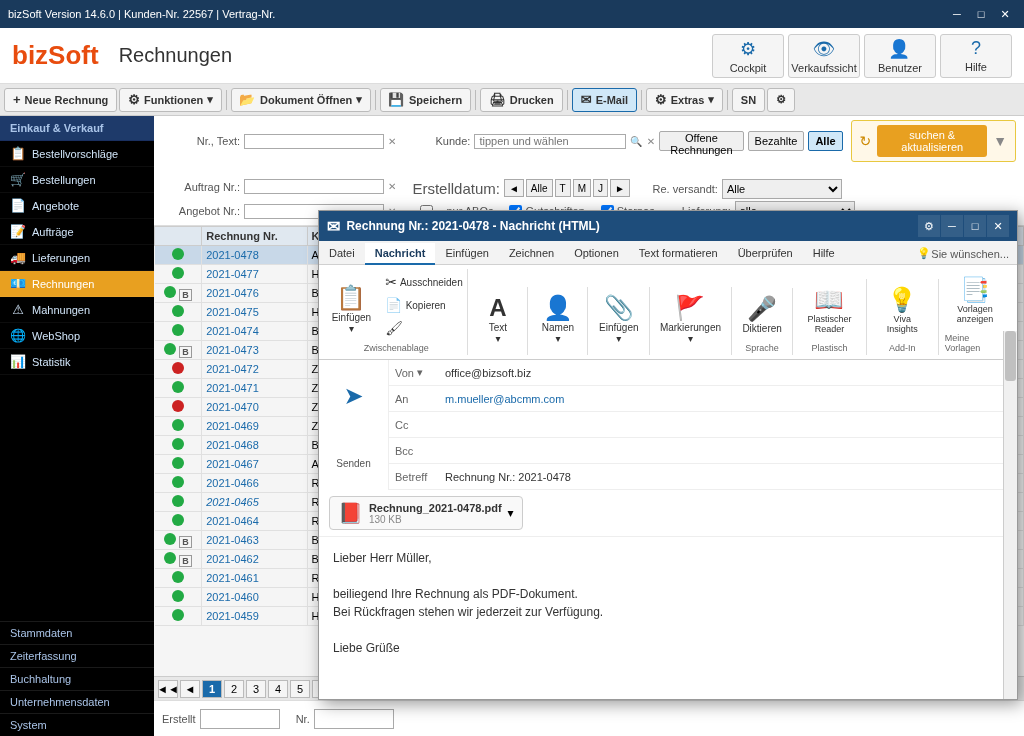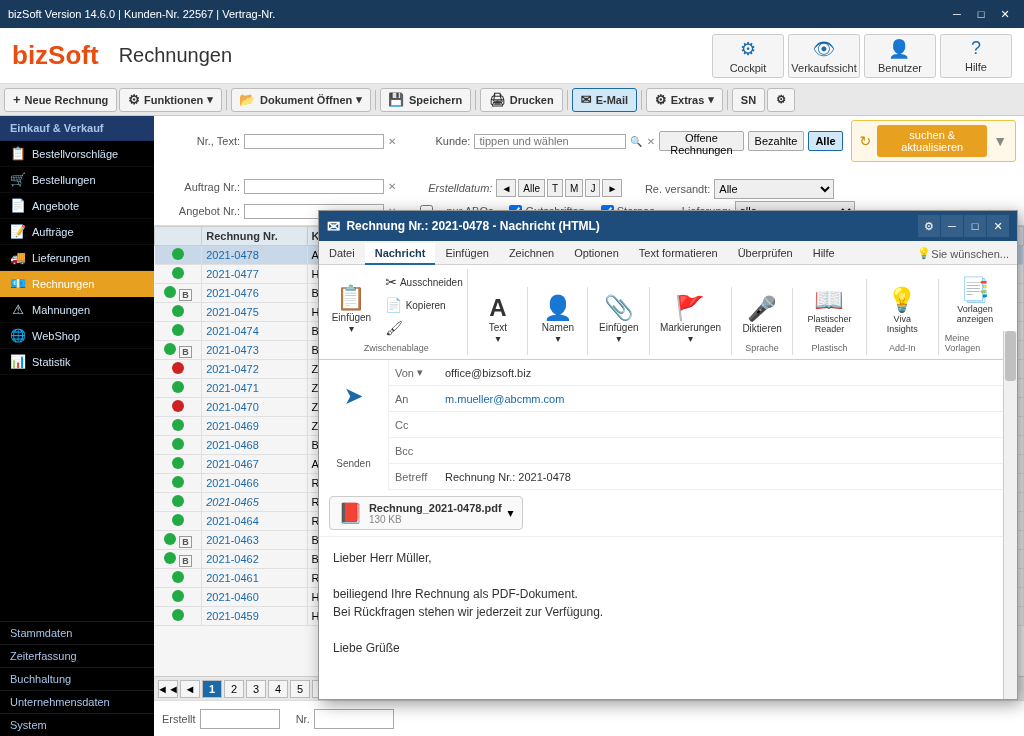--- a/index.html
+++ b/index.html
@@ -409,21 +409,21 @@
           <span style="font-size:14px; color:#888; cursor:pointer;">▼</span>
         </div>
       </div>
       <div style="display:flex; align-items:flex-start; margin-bottom:2px;margin-top:17px;">
         <div style="display:flex; align-items:center; gap:4px;">
           <label style="font-size:11px;color:#555;min-width:78px;text-align:right;">Auftrag Nr.:</label>
           <input class="filter-input" style="width: 140px;">
           <span style="font-size:10px;color:#888;cursor:pointer;">✕</span>
         </div>
         <div style="display:flex; align-items:center; gap:4px; margin-left:16px;">
-          <label style="font-size:11px;color:#555;min-width:80px;text-align:right;font-style:italic;">Erstelldatum:</label>
+          <label style="font-size:15px;color:#555;min-width:80px;text-align:right;">Erstelldatum:</label>
           <div class="date-nav">
             <button>◄</button>
             <button>Alle</button>
             <button>T</button>
             <button>M</button>
             <button>J</button>
             <button>►</button>
           </div>
         </div>
         <div style="display:flex; align-items:center; gap:4px; margin-left:8px;">

